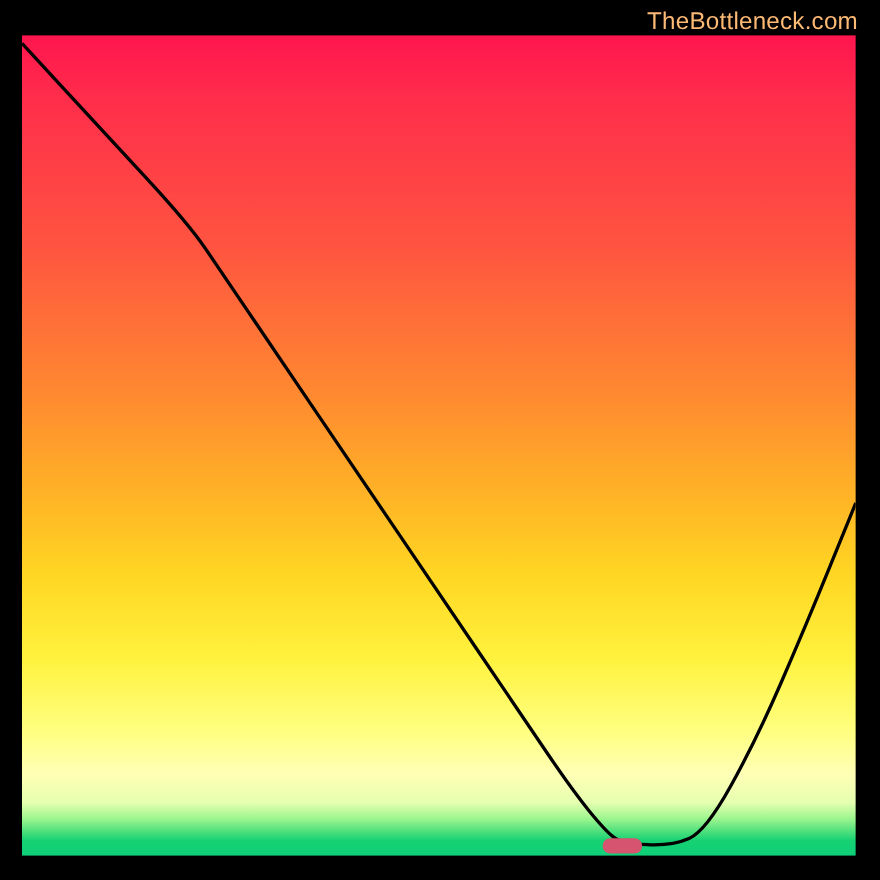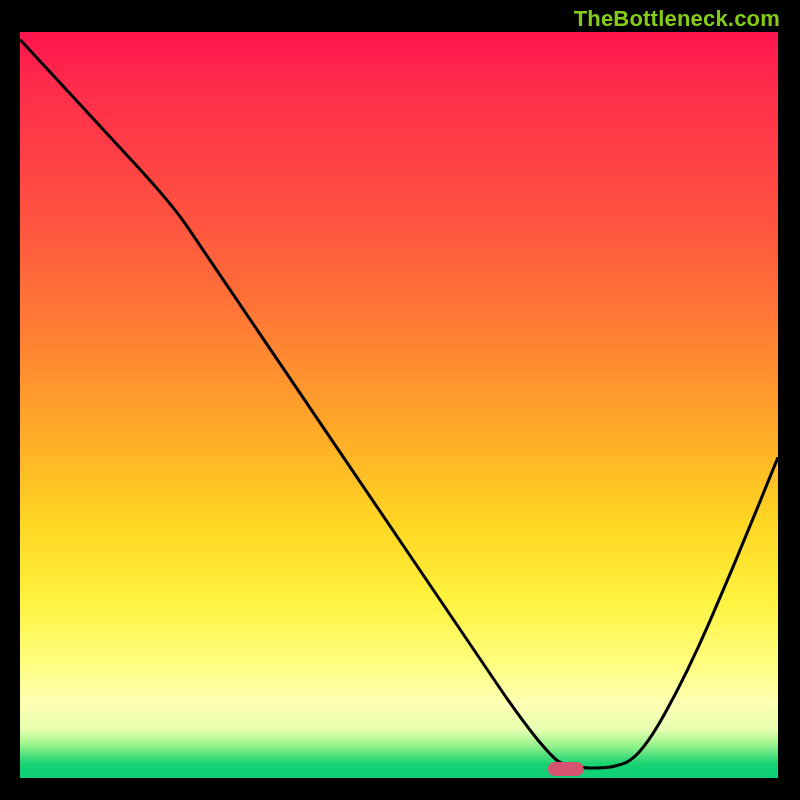--- a/index.html
+++ b/index.html
@@ -16,24 +16,24 @@
     position: relative;
     width: 800px;
     height: 800px;
     background: #000;
   }
 
   .watermark {
     position: absolute;
     top: 6px;
     right: 20px;
-    color: #84cc16;
+    color: #fdba74;
     font-size: 22px;
     letter-spacing: 0.2px;
-    font-weight: 700;
+    font-weight: 400;
     text-align: right;
   }
 
   .plot {
     position: absolute;
     left: 20px;
     top: 32px;
     width: 758px;
     height: 746px;
     overflow: hidden;

